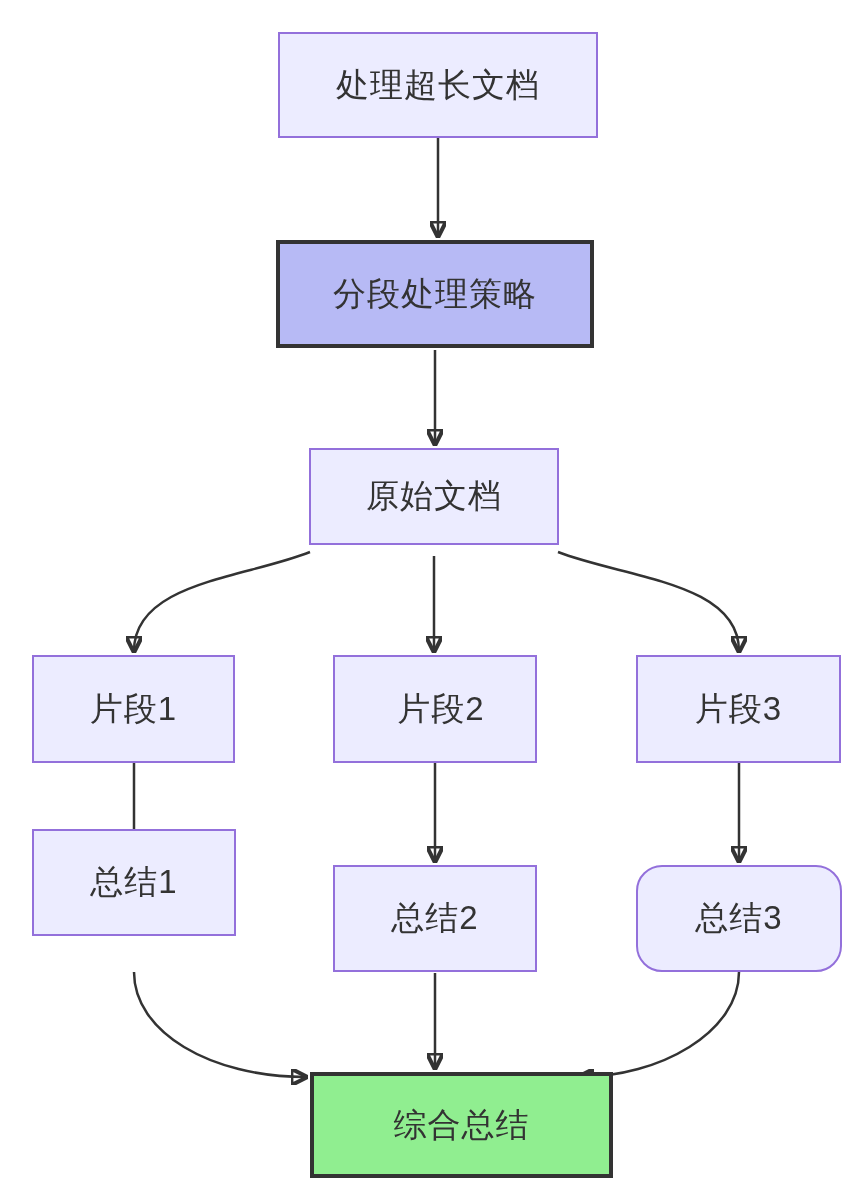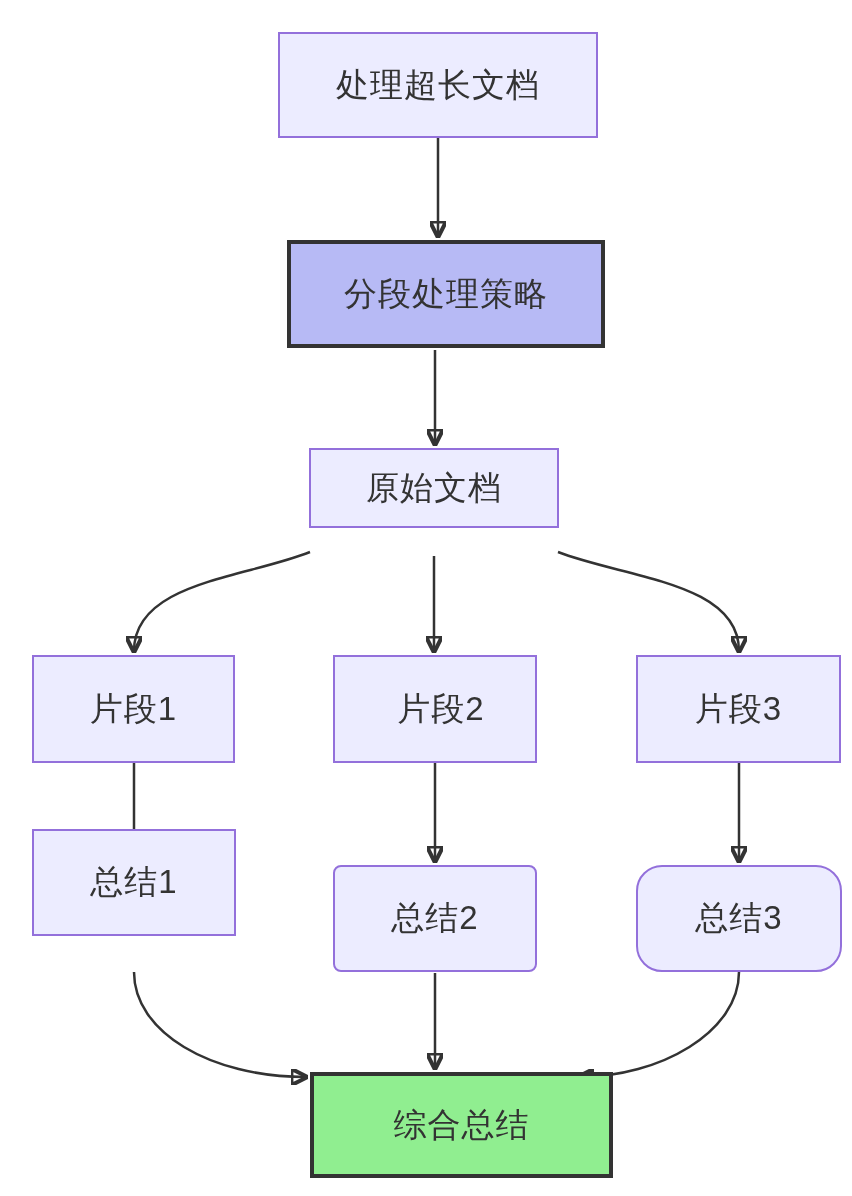--- a/index.html
+++ b/index.html
@@ -38,35 +38,34 @@
     font-size: 33px;
     color: var(--text, #333333);
     background: var(--node_fill, #ECECFF);
     border: 2px solid var(--node_border, #9370DB);
     letter-spacing: 1px;
     text-align: center;
   }
   .node.highlight {
     background: var(--highlight_fill, #b7baf5);
     border: 4px solid var(--highlight_border, #333333);
-    margin-left: 11px;
   }
   .node.final {
     background: var(--final_fill, #90EE90);
     border: 4px solid var(--final_border, #333333);
   }
   
   .n-a { left: 278px; top: 32px;  width: 320px; height: 106px; }
   .n-b { left: 276px; top: 240px; width: 318px; height: 108px; }
-  .n-c { left: 309px; top: 448px; width: 250px; height: 80px; }
+  .n-c { left: 309px; top: 448px; width: 250px; height: 97px; }
   .n-d { left: 32px;  top: 655px; width: 203px; height: 108px; }
   .n-e { left: 333px; top: 655px; width: 204px; height: 108px; padding-left: 12px; }
   .n-f { left: 636px; top: 655px; width: 205px; height: 108px; }
   .n-g { left: 32px;  top: 829px; width: 204px; height: 107px; }
-  .n-h { left: 333px; top: 865px; width: 204px; height: 107px; border-radius: 8px; }
+  .n-h { left: 333px; top: 865px; width: 204px; height: 107px; }
   .n-i { left: 636px; top: 865px; width: 206px; height: 107px; border-radius: 26px; }
   .n-j { left: 310px; top: 1072px; width: 303px; height: 106px; }
 </style>
 </head>
 <body>
 
 <div class="canvas">
 
   <svg class="edges" viewBox="0 0 852 1196" xmlns="http://www.w3.org/2000/svg">
     <defs>

